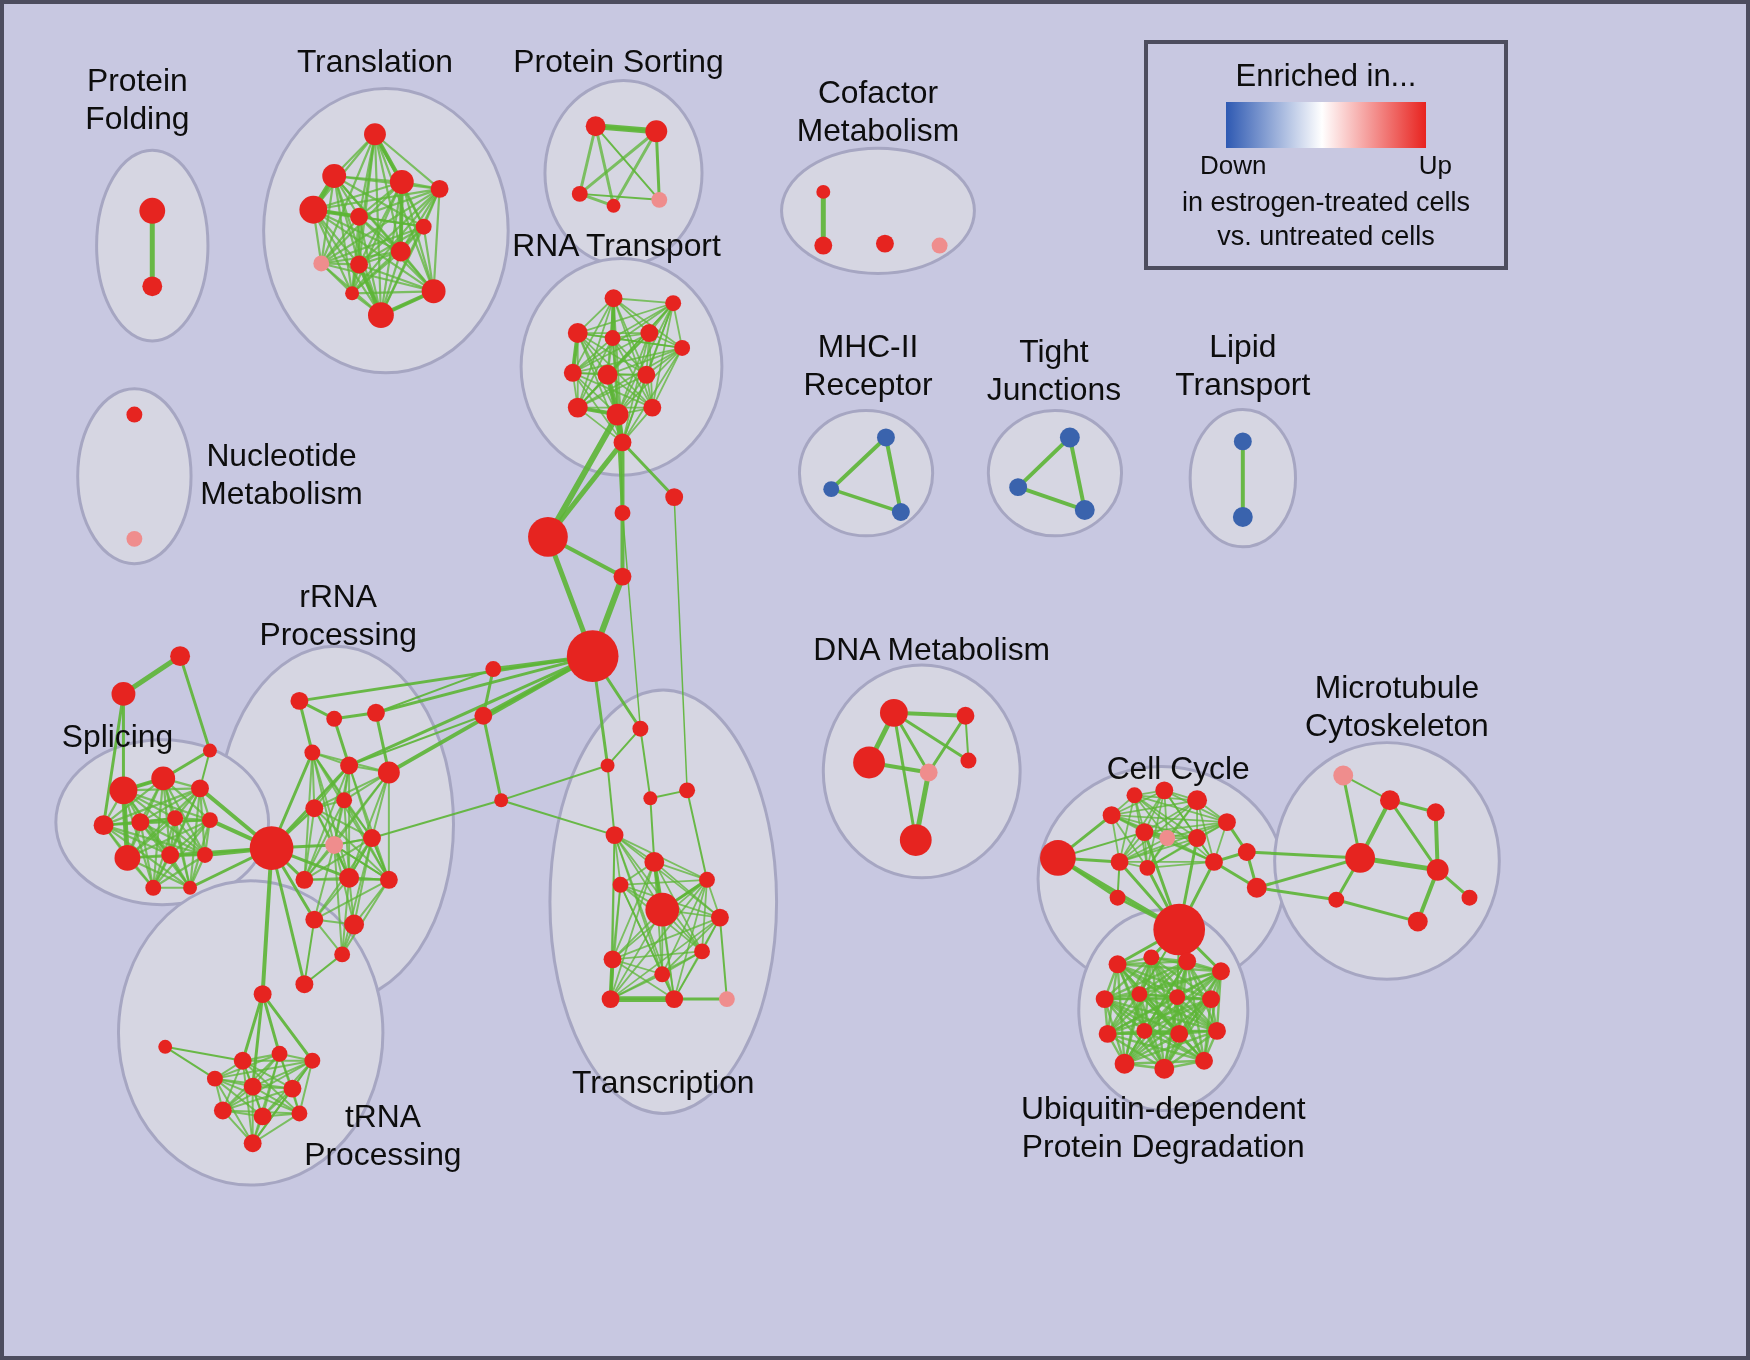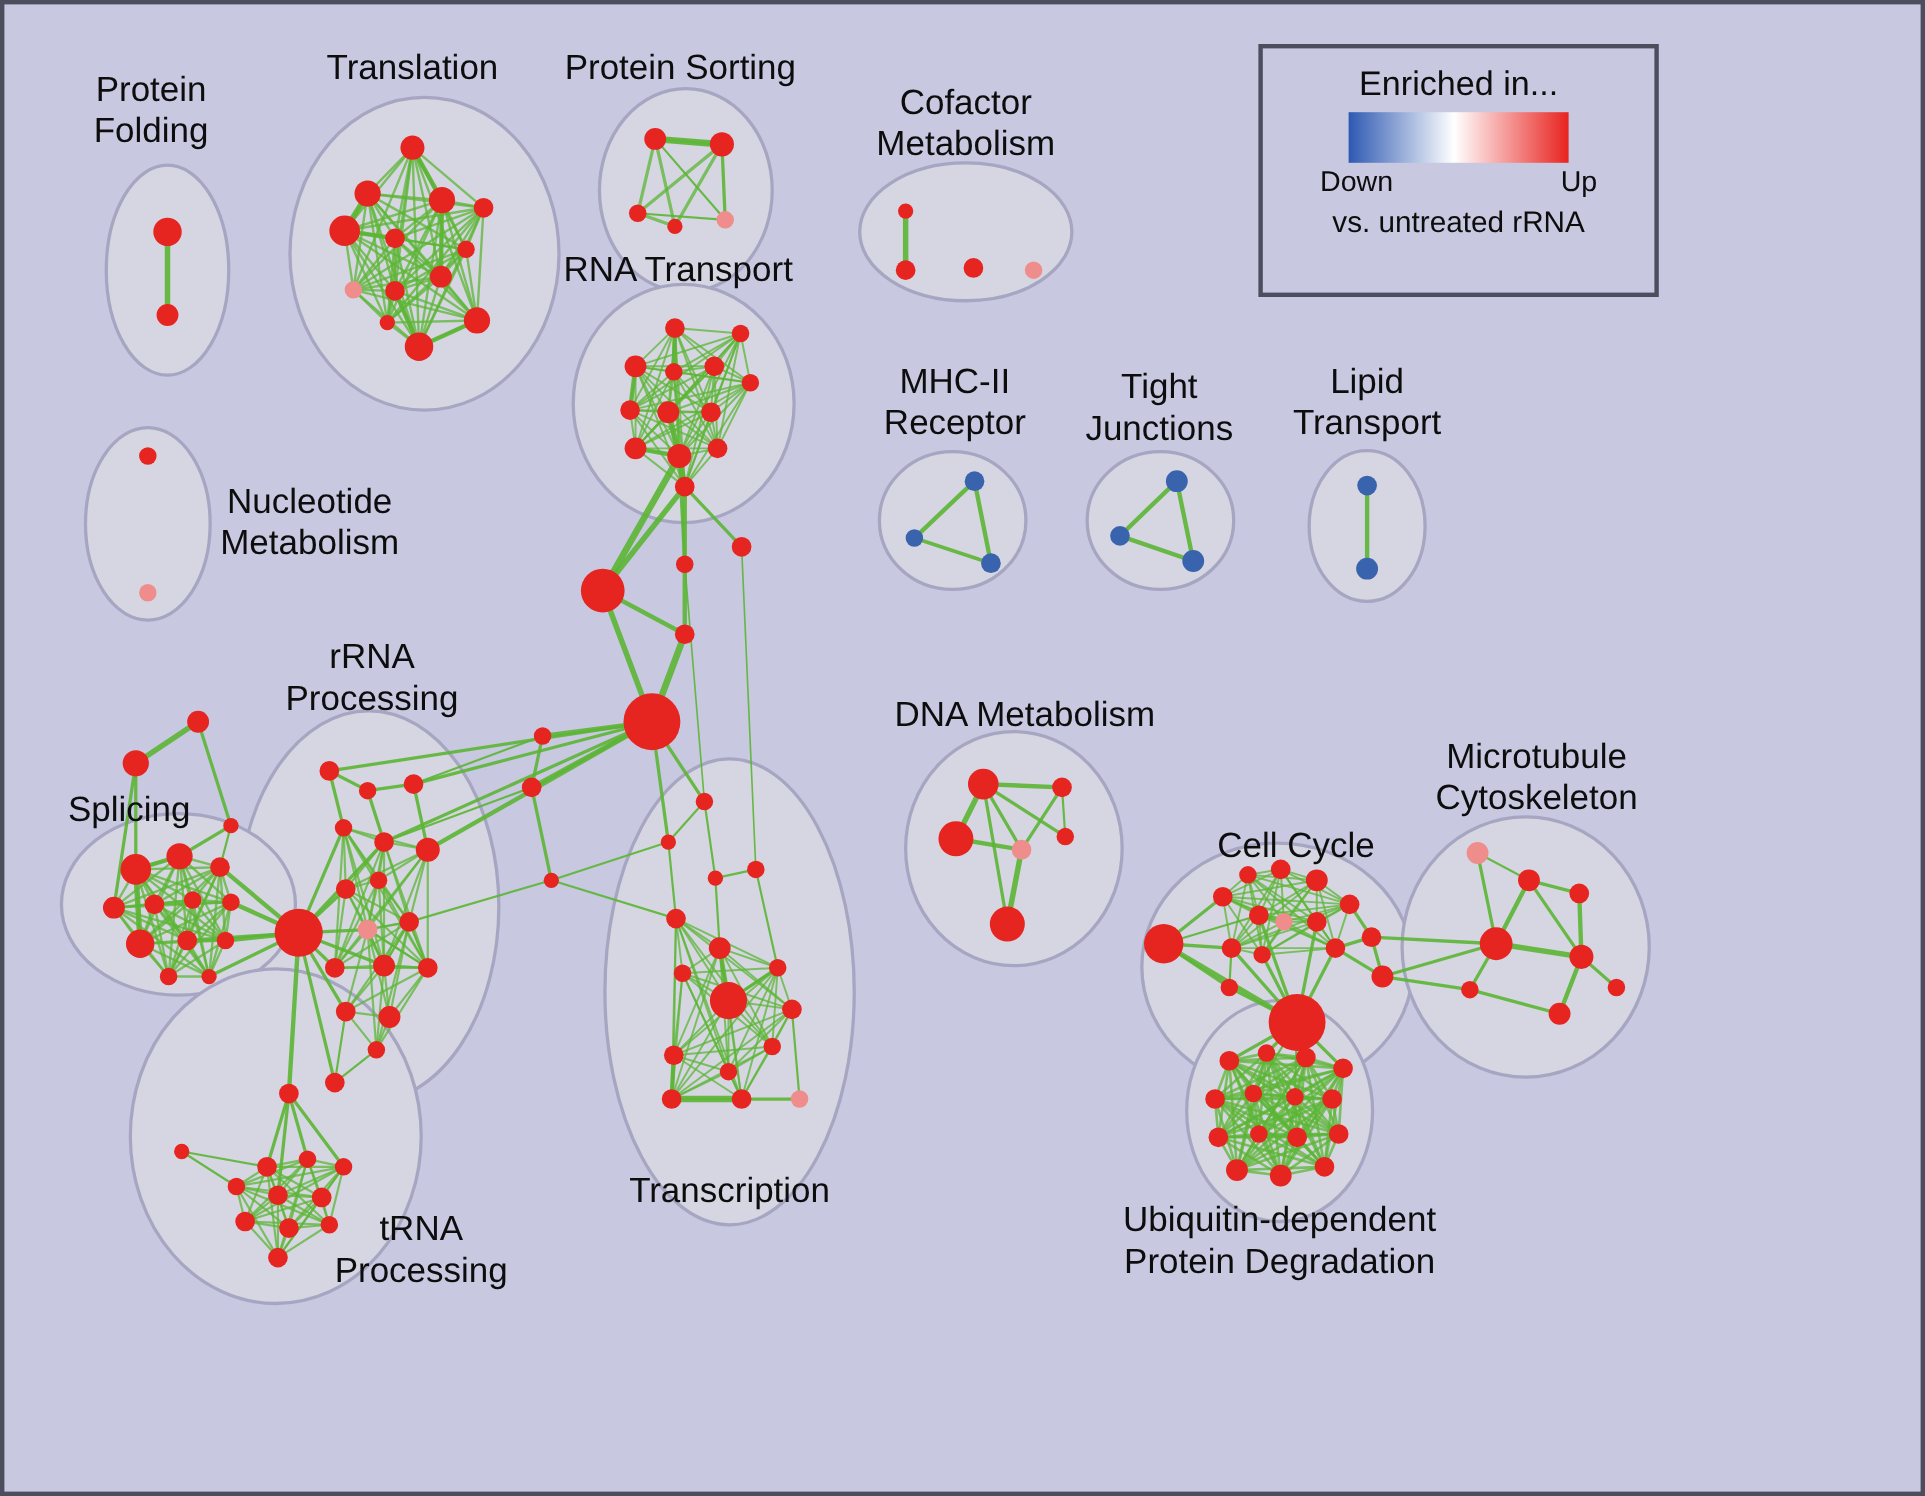--- a/index.html
+++ b/index.html
@@ -911,15 +911,16 @@
       <text x="1165" y="1122" text-anchor="middle" class="cluster-label"><tspan x="1165" dy="0">Ubiquitin-dependent</tspan><tspan x="1165" dy="38">Protein Degradation</tspan></text>
     </svg>
 
   <div id="legend" style="background: rgb(200, 200, 225); border-color: rgb(77, 77, 94);">
     <div class="title">Enriched in...</div>
     <div class="grad" style="background: linear-gradient(to right, rgb(46, 89, 178) 0%, rgb(255, 255, 255) 48%, rgb(232, 35, 31) 100%);"></div>
     <div class="updown">
       <span>Down</span>
       <span>Up</span>
     </div>
-    <div class="cap">vs. untreated rRNA</div>
+    <div class="cap">in estrogen-treated cells</div>
+    <div class="cap">vs. untreated cells</div>
   </div>
 </div>
 
 </body></html>

